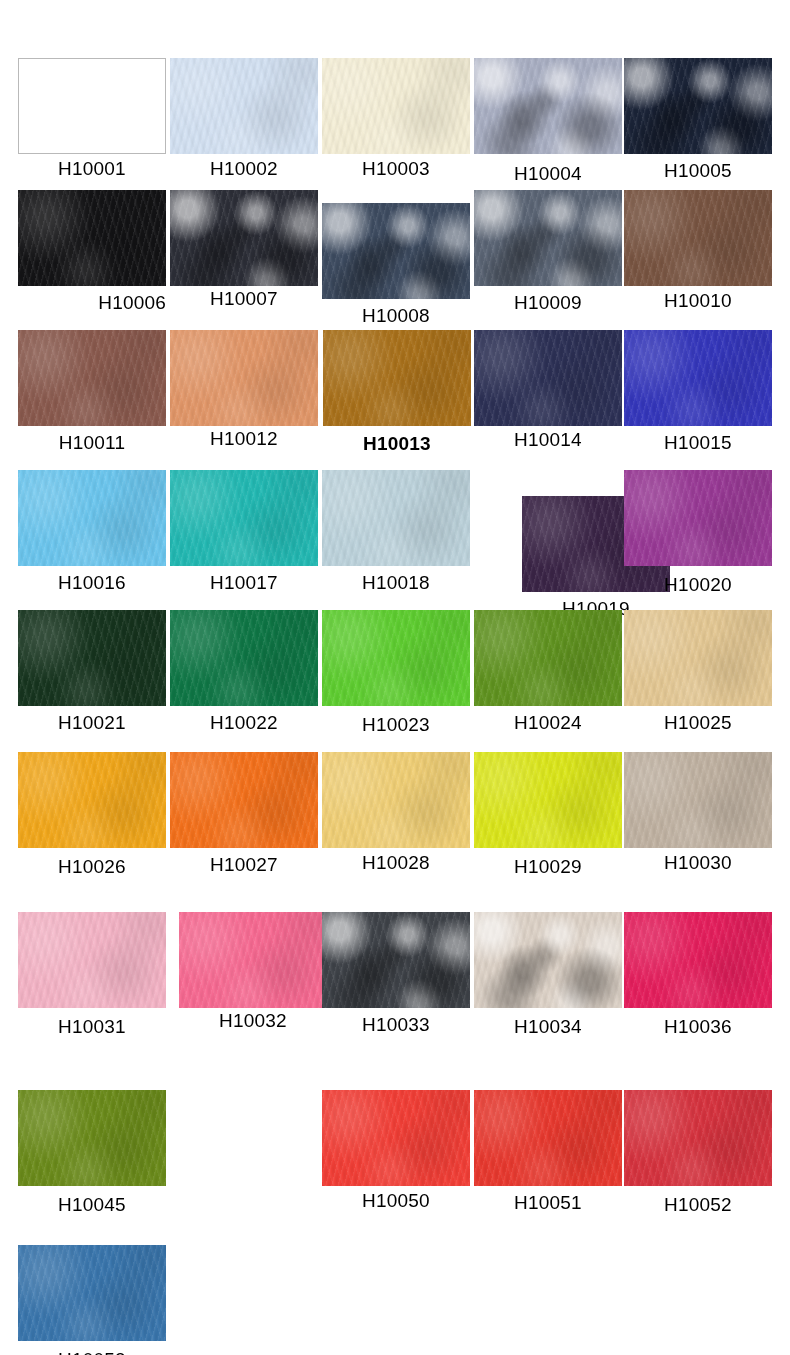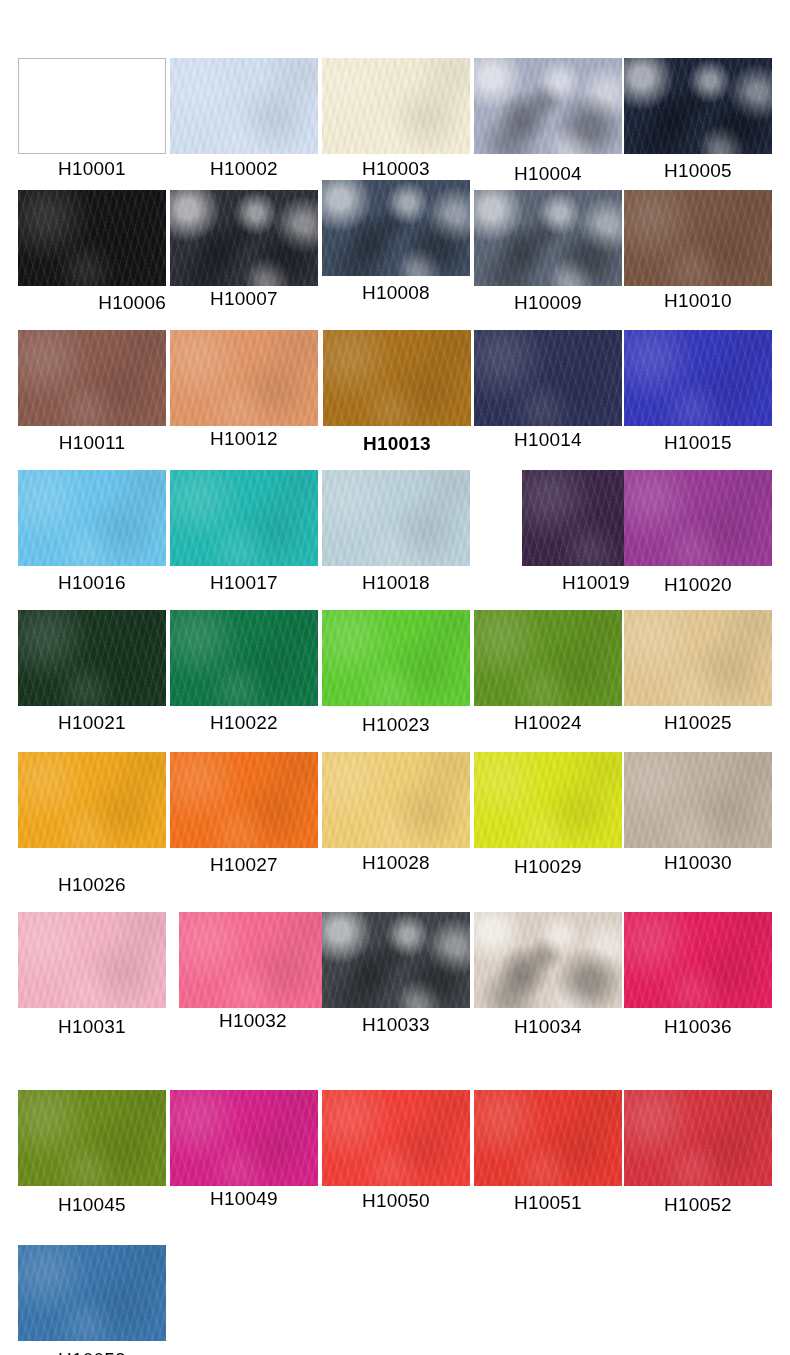--- a/index.html
+++ b/index.html
@@ -114,21 +114,21 @@
       <div class="swatch-label" style="margin-top: 6px;">H10005</div>
     </div>
     <div class="swatch-cell" style="left: 18px; top: 190px;">
       <div class="swatch-chip" title="H10006" style="background-color: rgb(20, 20, 22);"></div>
       <div class="swatch-label" style="margin-top: 6px; text-align: right;">H10006</div>
     </div>
     <div class="swatch-cell" style="left: 170px; top: 190px;">
       <div class="swatch-chip mottled" title="H10007" style="background-color: rgb(45, 47, 56);"></div>
       <div class="swatch-label" style="margin-top: 2px;">H10007</div>
     </div>
-    <div class="swatch-cell" style="left: 322px; top: 180px;">
+    <div class="swatch-cell" style="left: 322px; top: 203px;">
       <div class="swatch-chip mottled" title="H10008" style="background-color: rgb(62, 76, 97);"></div>
       <div class="swatch-label" style="margin-top: 6px;">H10008</div>
     </div>
     <div class="swatch-cell" style="left: 474px; top: 190px;">
       <div class="swatch-chip mottled" title="H10009" style="background-color: rgb(91, 101, 117);"></div>
       <div class="swatch-label" style="margin-top: 6px;">H10009</div>
     </div>
     <div class="swatch-cell" style="left: 624px; top: 190px;">
       <div class="swatch-chip" title="H10010" style="background-color: rgb(121, 85, 66);"></div>
       <div class="swatch-label" style="margin-top: 4px;">H10010</div>
@@ -158,21 +158,21 @@
       <div class="swatch-label" style="margin-top: 6px;">H10016</div>
     </div>
     <div class="swatch-cell" style="left: 170px; top: 470px;">
       <div class="swatch-chip" title="H10017" style="background-color: rgb(35, 185, 179);"></div>
       <div class="swatch-label" style="margin-top: 6px;">H10017</div>
     </div>
     <div class="swatch-cell" style="left: 322px; top: 470px;">
       <div class="swatch-chip" title="H10018" style="background-color: rgb(189, 211, 220);"></div>
       <div class="swatch-label" style="margin-top: 6px;">H10018</div>
     </div>
-    <div class="swatch-cell" style="left: 474px; top: 470px; padding-left: 48px;">
+    <div class="swatch-cell" style="left: 474px; top: 496px; padding-left: 48px;">
       <div class="swatch-chip" title="H10019" style="background-color: rgb(59, 37, 71);"></div>
       <div class="swatch-label" style="margin-top: 6px;">H10019</div>
     </div>
     <div class="swatch-cell" style="left: 624px; top: 470px;">
       <div class="swatch-chip" title="H10020" style="background-color: rgb(153, 58, 150);"></div>
       <div class="swatch-label" style="margin-top: 8px; text-align: center;">H10020</div>
     </div>
     <div class="swatch-cell" style="left: 18px; top: 610px;">
       <div class="swatch-chip" title="H10021" style="background-color: rgb(23, 53, 31);"></div>
       <div class="swatch-label" style="margin-top: 6px;">H10021</div>
@@ -188,21 +188,21 @@
     <div class="swatch-cell" style="left: 474px; top: 610px;">
       <div class="swatch-chip" title="H10024" style="background-color: rgb(96, 147, 32);"></div>
       <div class="swatch-label" style="margin-top: 6px; text-align: center;">H10024</div>
     </div>
     <div class="swatch-cell" style="left: 624px; top: 610px;">
       <div class="swatch-chip" title="H10025" style="background-color: rgb(228, 200, 148);"></div>
       <div class="swatch-label" style="margin-top: 6px;">H10025</div>
     </div>
     <div class="swatch-cell" style="left: 18px; top: 752px;">
       <div class="swatch-chip" title="H10026" style="background-color: rgb(242, 168, 28);"></div>
-      <div class="swatch-label" style="margin-top: 26px;">H10026</div>
+      <div class="swatch-label" style="margin-top: 8px;">H10026</div>
     </div>
     <div class="swatch-cell" style="left: 170px; top: 752px;">
       <div class="swatch-chip" title="H10027" style="background-color: rgb(244, 113, 28);"></div>
       <div class="swatch-label" style="margin-top: 6px;">H10027</div>
     </div>
     <div class="swatch-cell" style="left: 322px; top: 752px;">
       <div class="swatch-chip" title="H10028" style="background-color: rgb(240, 207, 118);"></div>
       <div class="swatch-label" style="margin-top: 4px;">H10028</div>
     </div>
     <div class="swatch-cell" style="left: 474px; top: 752px;">
@@ -230,24 +230,20 @@
       <div class="swatch-label" style="margin-top: 8px;">H10034</div>
     </div>
     <div class="swatch-cell" style="left: 624px; top: 912px;">
       <div class="swatch-chip" title="H10036" style="background-color: rgb(229, 31, 93);"></div>
       <div class="swatch-label" style="margin-top: 8px;">H10036</div>
     </div>
     <div class="swatch-cell" style="left: 18px; top: 1090px;">
       <div class="swatch-chip" title="H10045" style="background-color: rgb(107, 139, 27);"></div>
       <div class="swatch-label" style="margin-top: 8px;">H10045</div>
     </div>
-    <div class="swatch-cell" style="left: 170px; top: 1090px;">
-      <div class="swatch-chip" title="H10049" style="background-color: rgb(214, 34, 137);"></div>
-      <div class="swatch-label" style="margin-top: 2px;">H10049</div>
-    </div>
     <div class="swatch-cell" style="left: 322px; top: 1090px;">
       <div class="swatch-chip" title="H10050" style="background-color: rgb(242, 63, 55);"></div>
       <div class="swatch-label" style="margin-top: 4px;">H10050</div>
     </div>
     <div class="swatch-cell" style="left: 474px; top: 1090px;">
       <div class="swatch-chip" title="H10051" style="background-color: rgb(232, 57, 47);"></div>
       <div class="swatch-label" style="margin-top: 6px;">H10051</div>
     </div>
     <div class="swatch-cell" style="left: 624px; top: 1090px;">
       <div class="swatch-chip" title="H10052" style="background-color: rgb(214, 51, 63);"></div>

